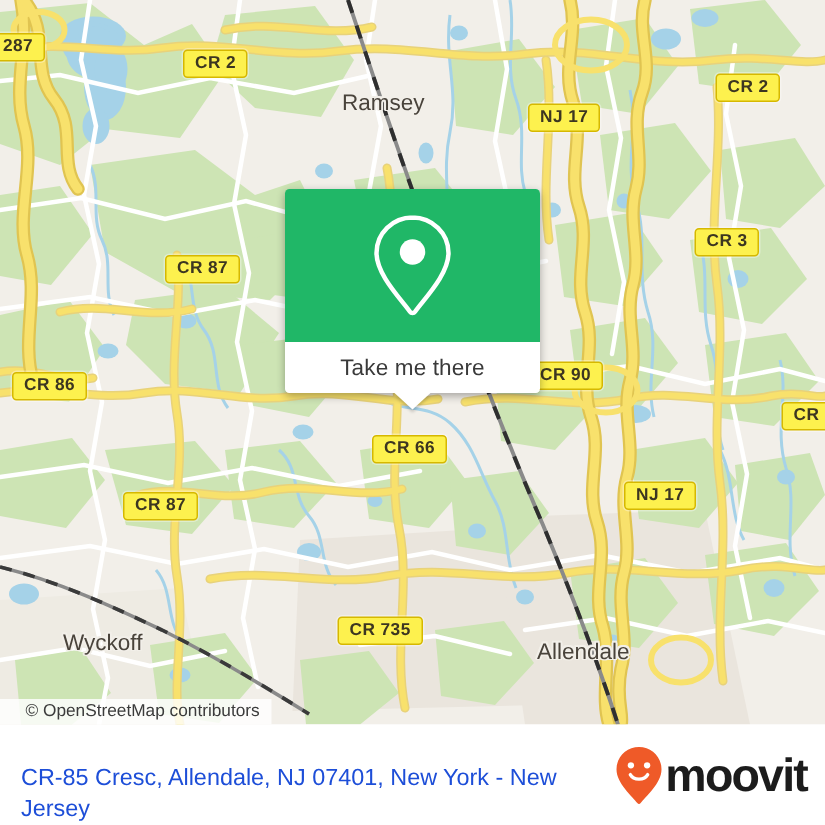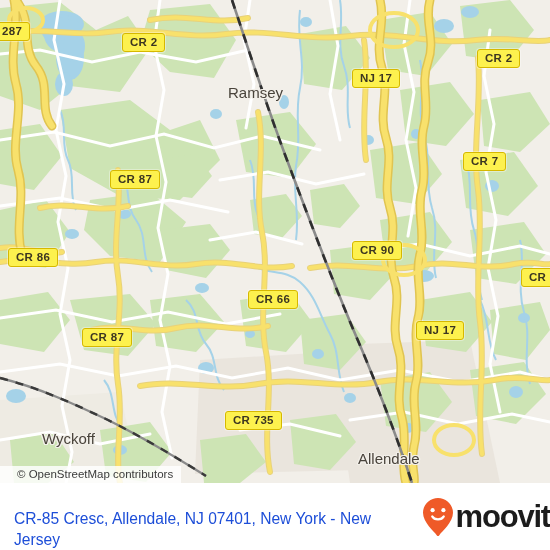--- a/index.html
+++ b/index.html
@@ -24,21 +24,20 @@
   .city-label {
     position: absolute;
     font-family: "Liberation Sans", sans-serif;
     font-size: 15px;
     color: #49433b;
     white-space: nowrap;
     text-shadow:
        1.3px 0 #f2efe9, -1.3px 0 #f2efe9, 0 1.3px #f2efe9, 0 -1.3px #f2efe9,
        1px 1px #f2efe9, -1px -1px #f2efe9, 1px -1px #f2efe9, -1px 1px #f2efe9;
     pointer-events: none;
-    margin-top: 24px;
   }
 
   .shield {
     position: absolute;
     background: #fdf14e;
     border: 1.6px solid #d6b800;
     border-radius: 3px;
     color: #3c3621;
     font-size: 11.5px;
     font-weight: bold;
@@ -114,20 +113,21 @@
     flex: 1;
     padding: 0 6px 0 14px;
     font-size: 15.6px;
     color: #1d4ed8;
     line-height: 21px;
     margin-top: 25px;
   }
   #footer-logo {
     display: flex;
     align-items: center;
+    padding-right: 12px;
   }
   #moovit-word {
     font-size: 31px;
     font-weight: bold;
     color: #1c1c1c;
     letter-spacing: -1.2px;
     margin-left: 1px;
     line-height: 30px;
   }
 </style>
@@ -308,37 +308,49 @@
         <path d="M232,0 C252,60 268,110 290,168 C314,232 336,290 362,350 C382,398 398,440 412,483" stroke="#8a8a8a" fill="none" stroke-width="2.6"></path>
         <path d="M232,0 C252,60 268,110 290,168 C314,232 336,290 362,350 C382,398 398,440 412,483" stroke="#2f2f2f" fill="none" stroke-width="2.6" stroke-dasharray="9 9"></path>
         <path d="M0,378 C40,388 74,404 108,420 C144,438 174,456 206,476" stroke="#8a8a8a" fill="none" stroke-width="2.4"></path>
         <path d="M0,378 C40,388 74,404 108,420 C144,438 174,456 206,476" stroke="#3a3a3a" fill="none" stroke-width="2.4" stroke-dasharray="8 8"></path>
       </g>
 
     </g>
   </svg>
 
   <div class="city-label" style="left:228px;top:60px">Ramsey</div>
-  <div class="city-label" style="left:42px;top:406px">Wyckoff</div>
+  <div class="city-label" style="left:42px;top:420px">Wyckoff</div>
   <div class="city-label" style="left:358px;top:426px">Allendale</div>
 
   <div class="shield" style="left:-6px;top:22px">287</div>
   <div class="shield" style="left:122px;top:33px">CR 2</div>
   <div class="shield" style="left:352px;top:69px">NJ 17</div>
   <div class="shield" style="left:477px;top:49px">CR 2</div>
-  <div class="shield" style="left:463px;top:152px">CR 7</div>
+  <div class="shield" style="left:463px;top:152px">CR 3</div>
   <div class="shield" style="left:110px;top:170px">CR 87</div>
   <div class="shield" style="left:8px;top:248px">CR 86</div>
   <div class="shield" style="left:352px;top:241px">CR 90</div>
   <div class="shield" style="left:521px;top:268px">CR 90</div>
   <div class="shield" style="left:248px;top:290px">CR 66</div>
   <div class="shield" style="left:82px;top:328px">CR 87</div>
   <div class="shield" style="left:416px;top:321px">NJ 17</div>
   <div class="shield" style="left:225px;top:411px">CR 735</div>
 
+  <div id="popup">
+    <div id="popup-head">
+      <svg width="62" height="72" viewBox="0 0 62 72">
+        <path d="M31 4 C17.8 4 7 14.6 7 27.6 C7 42 23 58 29.3 66.8 C30.1 67.9 31.9 67.9 32.7 66.8 C39 58 55 42 55 27.6 C55 14.6 44.2 4 31 4 Z" fill="none" stroke="#ffffff" stroke-width="3"></path>
+        <circle cx="31" cy="27" r="8.5" fill="#ffffff"></circle>
+      </svg>
+    </div>
+    <div id="popup-body">
+      <span id="popup-label">Take me there</span>
+      <div id="popup-tail"></div>
+    </div>
+  </div>
 
   <div id="attribution">© OpenStreetMap contributors</div>
 </div>
 
 <div id="footer">
   <div id="footer-title">CR-85 Cresc, Allendale, NJ 07401, New York - New Jersey</div>
   <div id="footer-logo">
     <svg width="34" height="40" viewBox="0 0 34 40">
       <path d="M17 1 C8.7 1 2 7.6 2 15.8 C2 25.5 13 34.3 15.9 38.4 C16.4 39.2 17.6 39.2 18.1 38.4 C21 34.3 32 25.5 32 15.8 C32 7.6 25.3 1 17 1 Z" fill="#ef5a28"></path>
       <circle cx="11.6" cy="13.2" r="2.1" fill="#ffffff"></circle>

